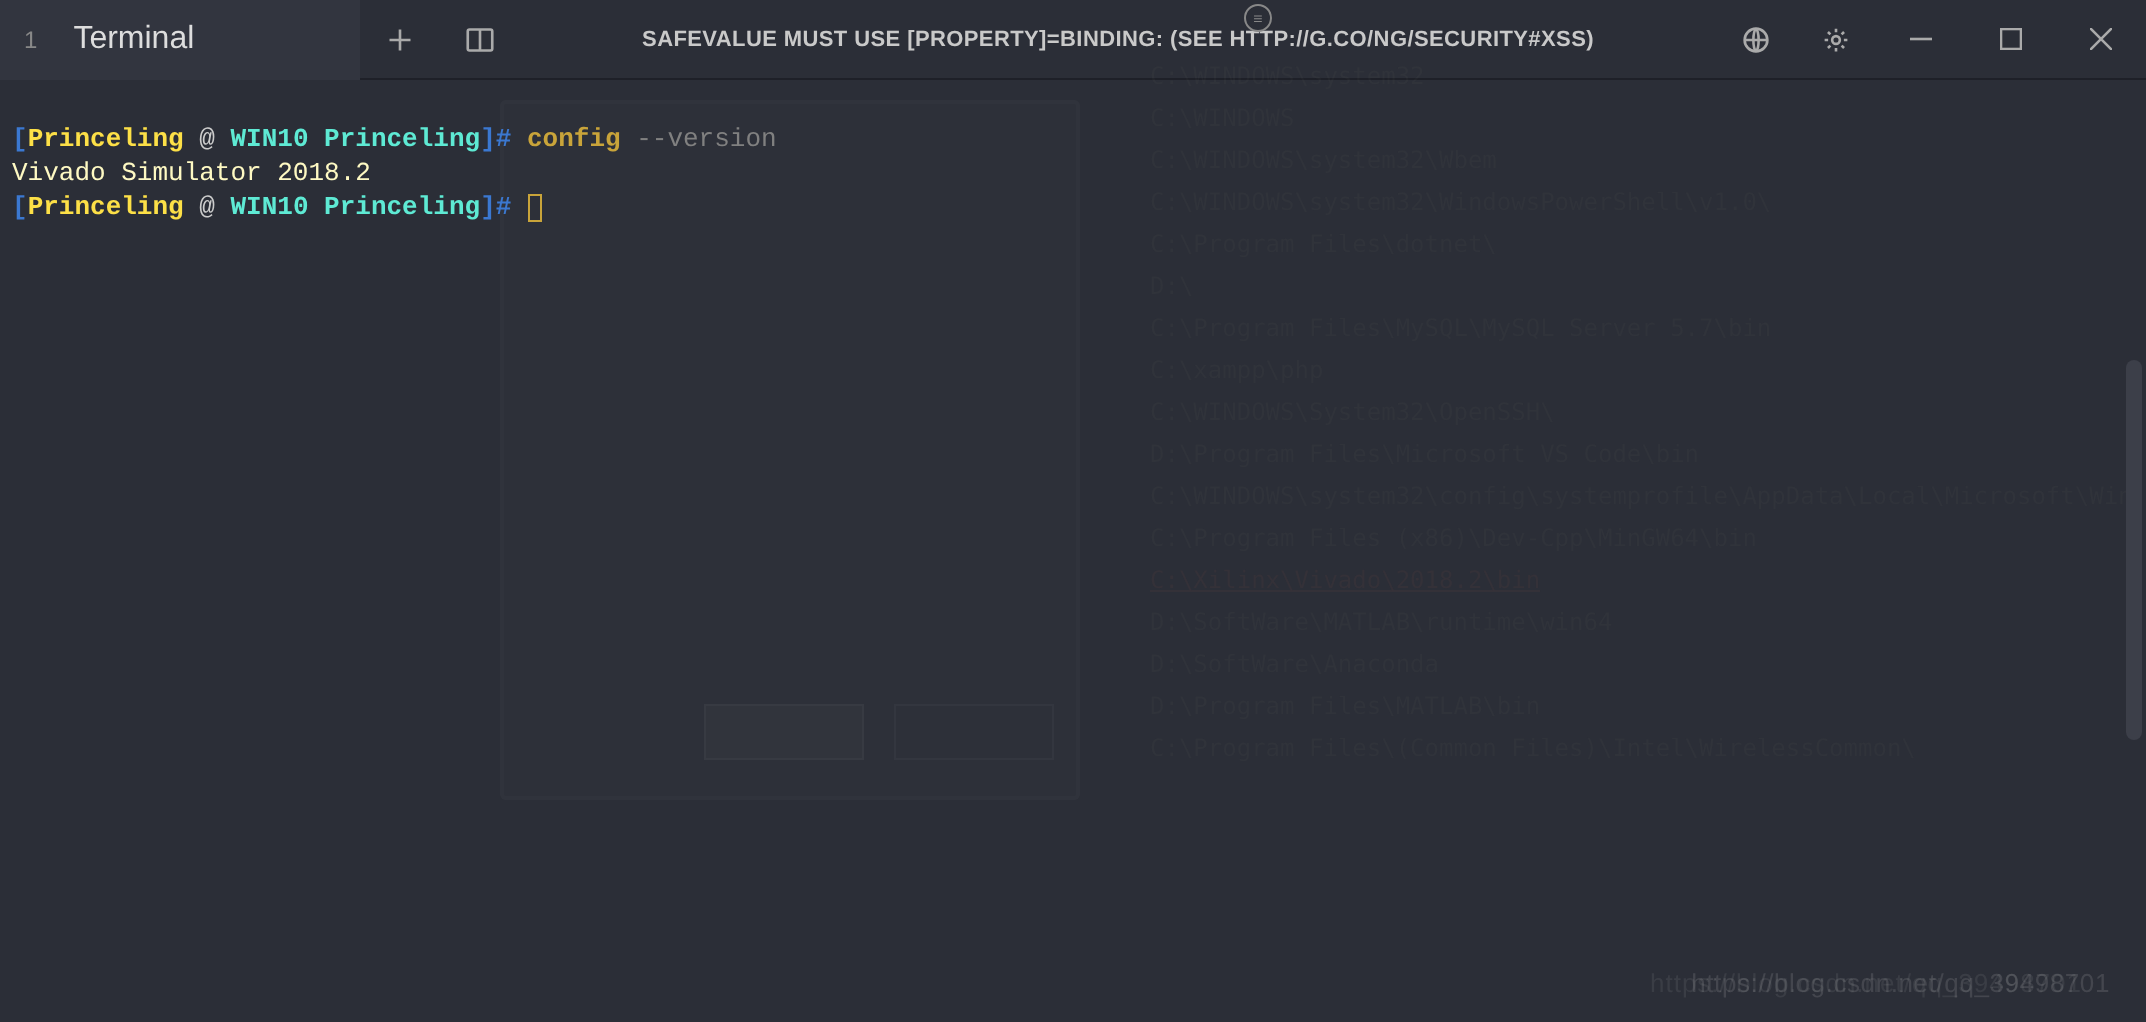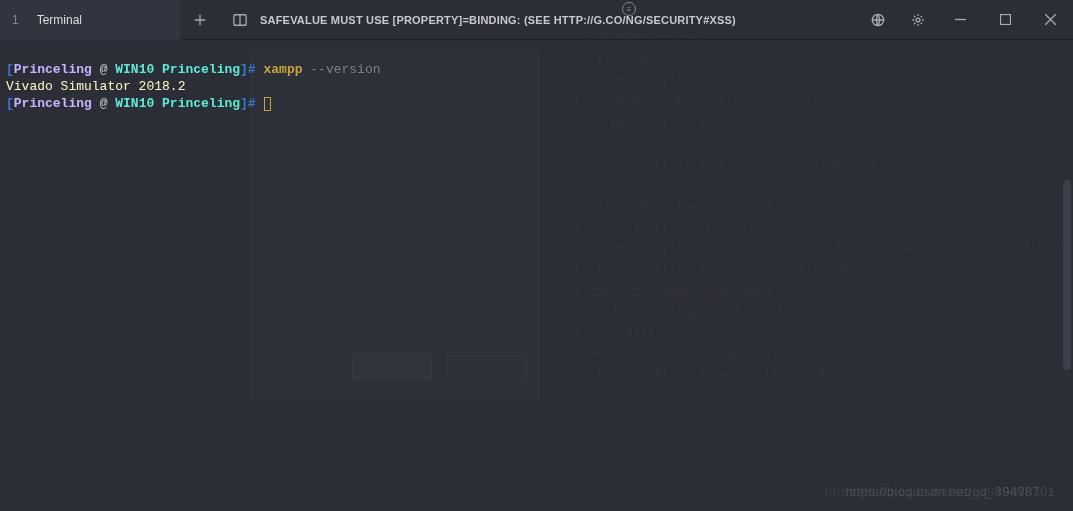--- a/index.html
+++ b/index.html
@@ -4,32 +4,32 @@
 <style>
   * { margin: 0; padding: 0; box-sizing: border-box; }
   html, body { width: 1073px; height: 511px; overflow: hidden; background: #2b2e37; font-family: "Segoe UI", Arial, sans-serif; color: #ccc; }
   
   .window { position: relative; width: 1073px; height: 511px; background: #2b2e37; }
   
   
   .titlebar { height: 40px; display: flex; align-items: center; background: #2b2e37; border-bottom: 1px solid #1e2028; }
   .tab { display: flex; align-items: center; height: 40px; padding: 0 12px; background: #32353f; min-width: 180px; }
   .tab-index { color: #888; font-size: 12px; margin-right: 18px; }
-  .tab-label { color: #ddd; font-size: 12px; }
+  .tab-label { color: #ddd; font-size: 16px; }
   .tb-icon { width: 40px; height: 40px; display: flex; align-items: center; justify-content: center; color: #aaa; cursor: pointer; }
   .tb-icon svg { width: 14px; height: 14px; stroke: #aaa; fill: none; stroke-width: 1.5; }
-  .title-text { flex: 1; font-size: 11px; color: #c9c9c9; font-weight: 600; letter-spacing: 0.2px; }
+  .title-text { flex: 1; text-align: center; font-size: 11px; color: #c9c9c9; font-weight: 600; letter-spacing: 0.2px; }
   .win-controls { display: flex; margin-left: auto; }
   .win-btn { width: 45px; height: 40px; display: flex; align-items: center; justify-content: center; color: #aaa; cursor: pointer; }
   .win-btn svg { width: 11px; height: 11px; stroke: currentColor; fill: none; stroke-width: 1.3; }
   
   
   .terminal { font-family: Consolas, "Courier New", monospace; font-size: 13px; line-height: 17px; padding: 4px 6px; white-space: pre; position: relative; }
   .prompt-br { color: #3b78d1; font-weight: bold; }
-  .prompt-user { color: #c4b5fd; font-weight: bold; }
+  .prompt-user { color: #fde047; font-weight: bold; }
   .prompt-at { color: #ccc; }
   .prompt-host { color: #5eead4; font-weight: bold; }
   .cmd { color: #c9a43a; font-weight: bold; }
   .arg { color: #808080; margin-top: 20px; }
   .out { color: #fef9c3; }
   .cursor { display: inline-block; width: 7px; height: 14px; border: 1px solid #c9a43a; vertical-align: middle; margin-left: 1px; }
   
   
   .ghost { position: absolute; top: 50px; left: 250px; width: 290px; height: 350px; background: rgba(255,255,255,0.01); border: 2px solid rgba(255,255,255,0.02); border-radius: 3px; pointer-events: none; }
   .ghost .gbtn { position: absolute; bottom: 18px; width: 80px; height: 28px; border: 1px solid rgba(255,255,255,0.03); }
@@ -120,21 +120,21 @@
       <div>C:\WINDOWS\system32\config\systemprofile\AppData\Local\Microsoft\Wind...</div>
       <div>C:\Program Files (x86)\Dev-Cpp\MinGW64\bin</div>
       <div class="hl">C:\Xilinx\Vivado\2018.2\bin</div>
       <div>D:\SoftWare\MATLAB\runtime\win64</div>
       <div>D:\SoftWare\Anaconda</div>
       <div>D:\Program Files\MATLAB\bin</div>
       <div>C:\Program Files\(Common Files)\Intel\WirelessCommon\</div>
     </div>
 
   <div class="terminal">
-<span class="prompt-br">[</span><span class="prompt-user">Princeling</span><span class="prompt-at"> @ </span><span class="prompt-host">WIN10 Princeling</span><span class="prompt-br">]#</span> <span class="cmd">xampp</span><span class="arg"> --version</span>
+<span class="prompt-br">[</span><span class="prompt-user">Princeling</span><span class="prompt-at"> @ </span><span class="prompt-host">WIN10 Princeling</span><span class="prompt-br">]#</span> <span class="cmd">config</span><span class="arg"> --version</span>
 <span class="out">Vivado Simulator 2018.2</span>
 <span class="prompt-br">[</span><span class="prompt-user">Princeling</span><span class="prompt-at"> @ </span><span class="prompt-host">WIN10 Princeling</span><span class="prompt-br">]#</span> <span class="cursor"></span>
   </div>
 
   <div class="scrollbar"></div>
 
   <div class="watermark2">https://blog.csdn.net/qq_39498701</div>
   <div class="watermark">https://blog.csdn.net/qq_39498701</div>
 </div>
 

